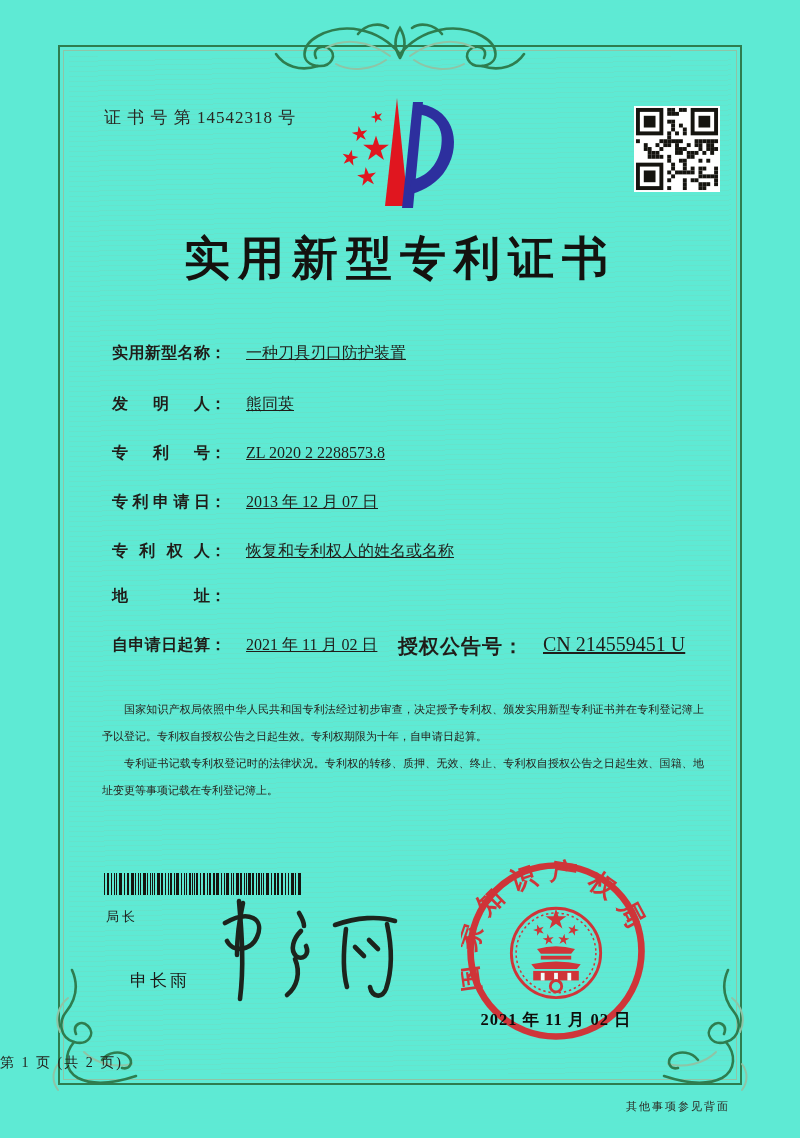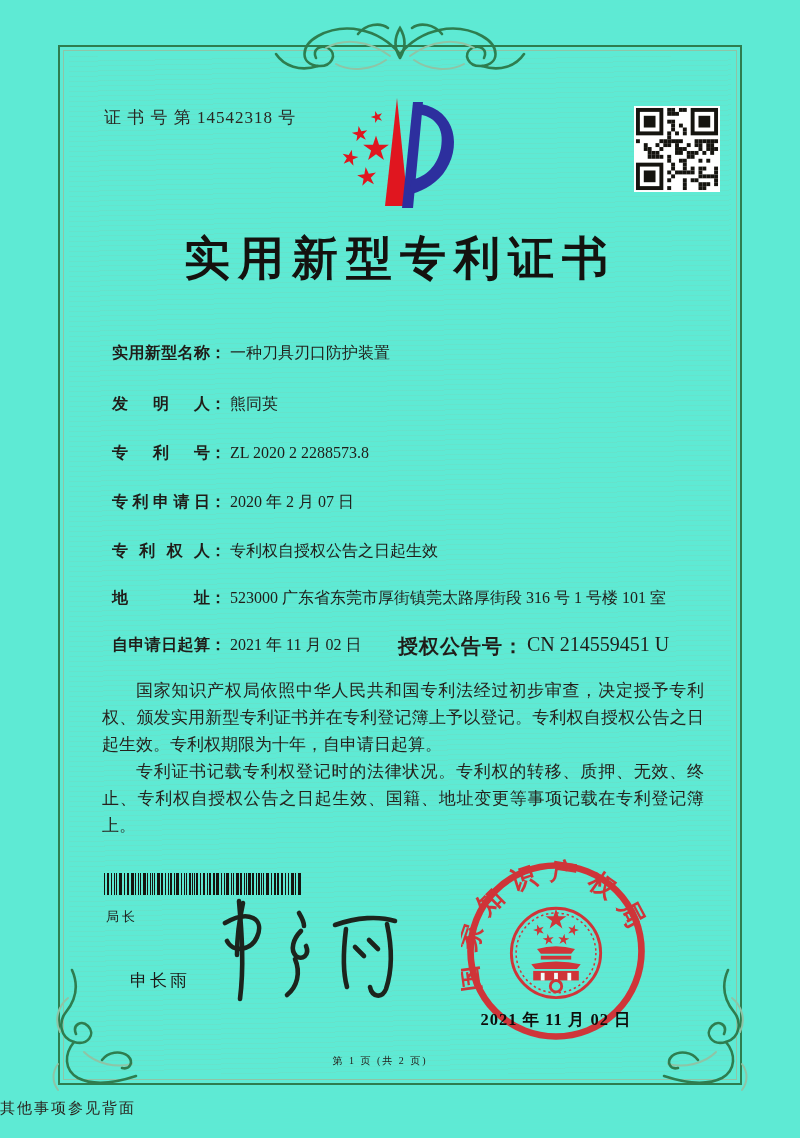--- a/index.html
+++ b/index.html
@@ -36,43 +36,43 @@
   .logo{position:absolute;left:336px;top:96px;}
   .qr{position:absolute;left:634px;top:106px;background:#fff;padding:1px;}
   .title{position:absolute;left:0;right:0;top:228px;text-align:center;
     font-size:46px;font-weight:bold;letter-spacing:8px;color:#14120f;}
 
   
   .field{position:absolute;left:112px;display:flex;align-items:flex-end;
     font-size:16px;color:#201d19;}
   .flabel{display:inline-block;width:98px;text-align:justify;text-align-last:justify;font-weight:600;}
   .colon{font-weight:600;}
-  .fvalue{margin-left:4px;max-width:500px;line-height:23px;}
+  .fvalue{margin-left:20px;max-width:500px;line-height:23px;text-decoration:underline;}
   .r1{top:341px}.r2{top:392px}.r3{top:441px}.r4{top:490px}
   .r5{top:539px}.r6{top:586px}.r7{top:633px}
   .field-inline{position:absolute;left:398px;top:633px;display:flex;font-size:20px;color:#201d19;}
   .flabel-s{font-weight:600;letter-spacing:1px;}
 
   
-  .body-text{position:absolute;left:102px;top:677px;width:602px;
-    font-size:17px;line-height:27px;color:#26221d;text-align:justify;}
+  .body-text{position:absolute;left:102px;top:696px;width:602px;
+    font-size:11px;line-height:27px;color:#26221d;text-align:justify;}
   .body-text p{text-indent:2em;margin:0;}
 
   
   .barcode{position:absolute;left:104px;top:873px;width:200px;height:22px;}
   .duty{position:absolute;left:106px;top:908px;font-size:13px;letter-spacing:3px;}
   .duty-name{position:absolute;left:106px;top:969px;font-size:17px;letter-spacing:3px;margin-left:24px;}
   .signature{position:absolute;left:203px;top:893px;}
   .seal{position:absolute;left:461px;top:856px;}
   .seal-date{position:absolute;left:456px;top:1009px;width:200px;text-align:center;
     font-size:16.5px;font-weight:600;color:#0e0d0b;letter-spacing:1px;}
-  .pagination{position:absolute;left:0;right:40px;top:1054px;text-align:center;
-    font-size:10px;letter-spacing:2px;color:#23201b;}
-  .footer-note{position:absolute;left:0;right:70px;top:1099px;text-align:left;
-    font-size:15px;letter-spacing:2px;color:#2a2620;}
+  .pagination{position:absolute;left:0;right:40px;top:1054px;text-align:left;
+    font-size:14px;letter-spacing:2px;color:#23201b;}
+  .footer-note{position:absolute;left:0;right:70px;top:1099px;text-align:right;
+    font-size:11px;letter-spacing:2px;color:#2a2620;}
 
   .red-fill{fill:var(--seal-red);}
   .red-stroke{fill:none;stroke:var(--seal-red);}
 </style>
 </head>
 <body>
 
 <svg width="0" height="0" style="position:absolute">
   <defs>
     <symbol id="star" viewBox="-10 -10 20 20">
@@ -272,31 +272,30 @@
     <span class="fvalue">熊同英</span>
   </div>
   <div class="field r3">
     <span class="flabel">专利号</span>
       <span class="colon">：</span>
     <span class="fvalue">ZL 2020 2 2288573.8</span>
   </div>
   <div class="field r4">
     <span class="flabel">专利申请日</span>
       <span class="colon">：</span>
-    <span class="fvalue">2020 年 2 月 07 日</span>
+    <span class="fvalue">2013 年 12 月 07 日</span>
   </div>
   <div class="field r5">
     <span class="flabel">专利权人</span>
       <span class="colon">：</span>
-    <span class="fvalue">专利权自授权公告之日起生效</span>
+    <span class="fvalue">恢复和专利权人的姓名或名称</span>
   </div>
   <div class="field r6">
     <span class="flabel">地址</span>
       <span class="colon">：</span>
-    <span class="fvalue">523000 广东省东莞市厚街镇莞太路厚街段 316 号 1 号楼 101 室</span>
   </div>
   <div class="field r7">
     <span class="flabel">自申请日起算</span>
       <span class="colon">：</span>
     <span class="fvalue">2021 年 11 月 02 日</span>
   </div>
   <div class="field-inline">
     <span class="flabel-s">授权公告号</span>
       <span class="colon">：</span>
     <span class="fvalue">CN 214559451 U</span>

